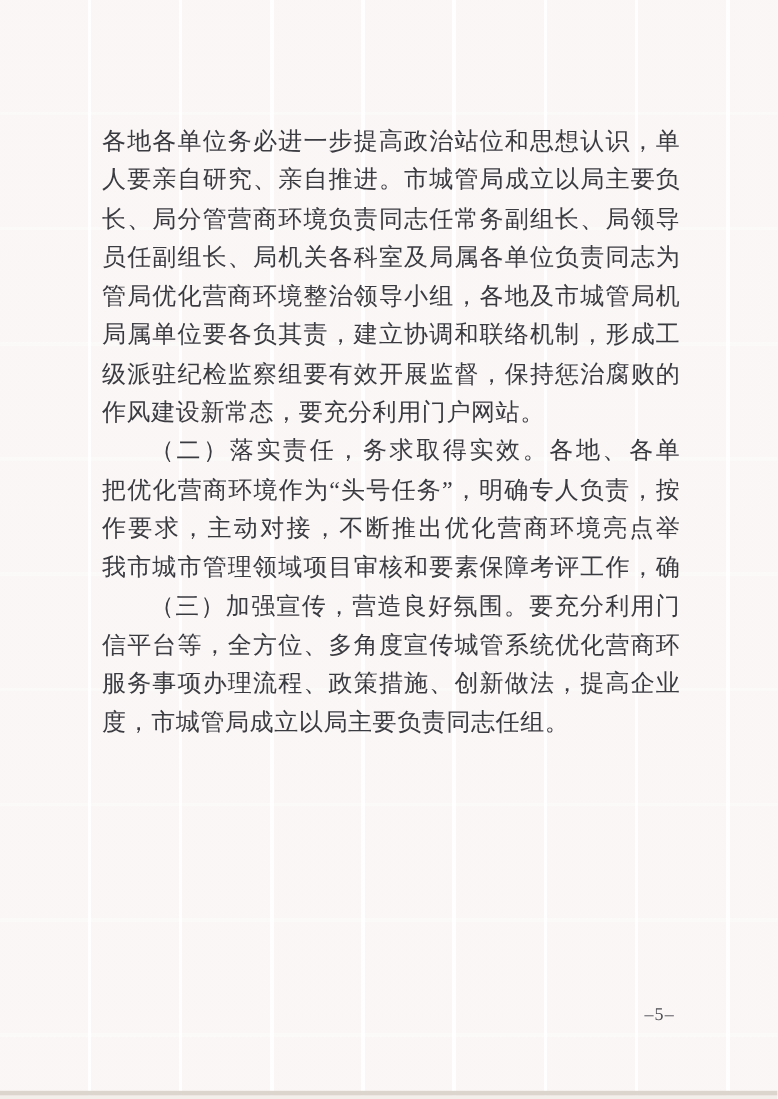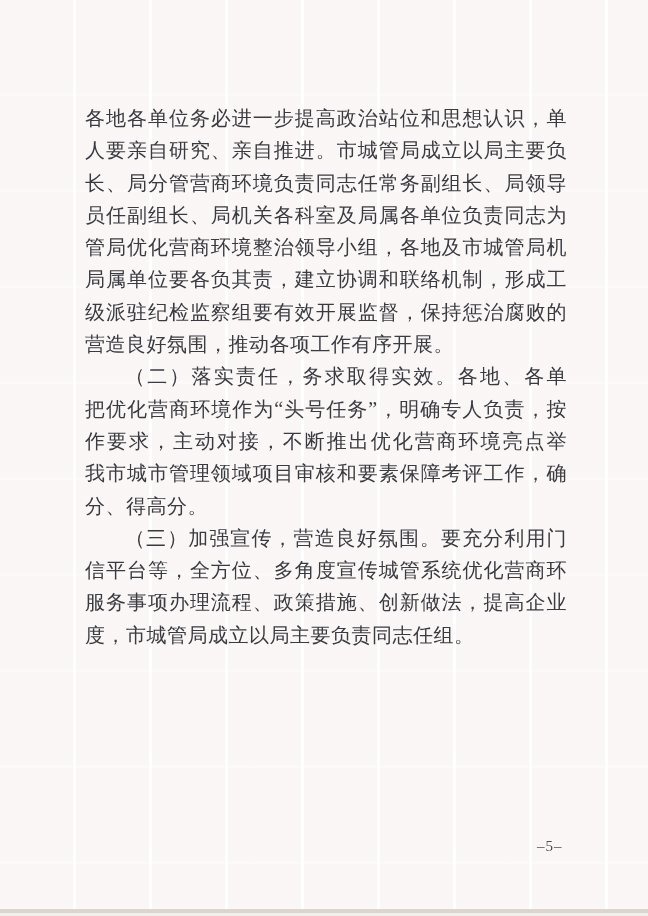--- a/index.html
+++ b/index.html
@@ -94,26 +94,25 @@
 <div class="page">
 
   <div class="textblock">
     <div class="line j">各地各单位务必进一步提高政治站位和思想认识，单位主要负责</div>
     <div class="line j">人要亲自研究、亲自推进。市城管局成立以局主要负责同志任组</div>
     <div class="line j">长、局分管营商环境负责同志任常务副组长、局领导班子其他成</div>
     <div class="line j">员任副组长、局机关各科室及局属各单位负责同志为成员的市城</div>
     <div class="line j">管局优化营商环境整治领导小组，各地及市城管局机关各科室、</div>
     <div class="line j">局属单位要各负其责，建立协调和联络机制，形成工作合力。各</div>
     <div class="line j">级派驻纪检监察组要有效开展监督，保持惩治腐败的高压态势和</div>
-    <div class="line last">营造良好氛围，推动各项工作有序开展。</div>
+    <div class="line last">作风建设新常态，要充分利用门户网站。</div>
     <div class="line j indent">（二）落实责任，务求取得实效。各地、各单位、各科室要</div>
     <div class="line j">把优化营商环境作为“头号任务”，明确专人负责，按照有关工</div>
     <div class="line j">作要求，主动对接，不断推出优化营商环境亮点举措，全力做好</div>
     <div class="line j">我市城市管理领域项目审核和要素保障考评工作，确保考评不失</div>
-    <div class="line last">分、得高分。</div>
     <div class="line j indent">（三）加强宣传，营造良好氛围。要充分利用门户网站、微</div>
     <div class="line j">信平台等，全方位、多角度宣传城管系统优化营商环境各项行政</div>
     <div class="line j">服务事项办理流程、政策措施、创新做法，提高企业和群众知晓</div>
     <div class="line last">度，市城管局成立以局主要负责同志任组。</div>
   </div>
 
   <div class="pagenum">–5–</div>
 
   <div class="scan-edge"></div>
   <div class="scan-edge-below"></div>

